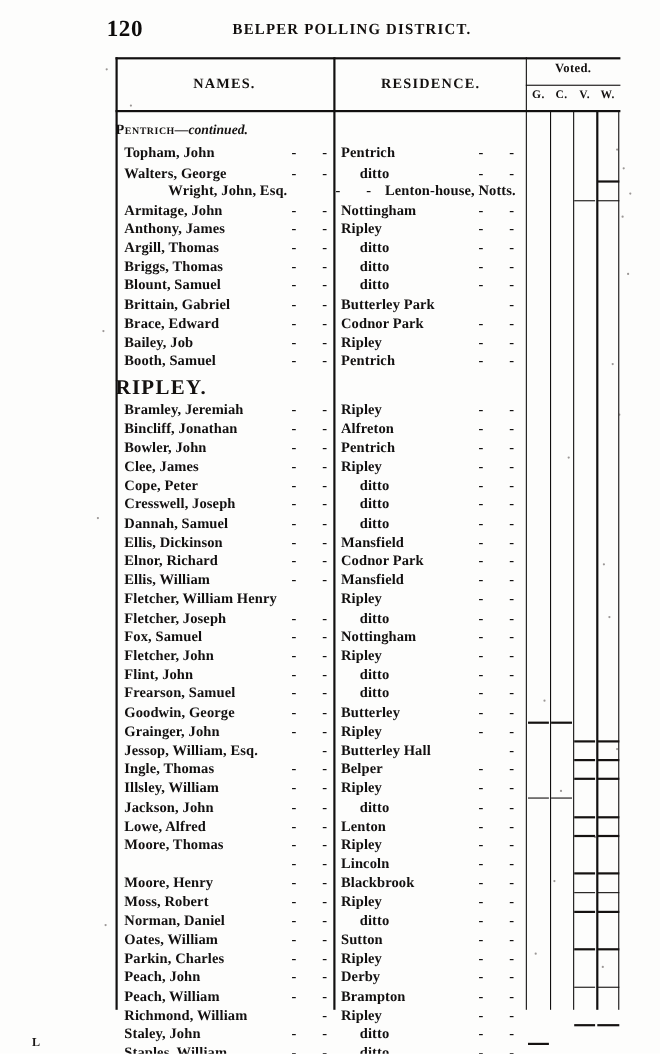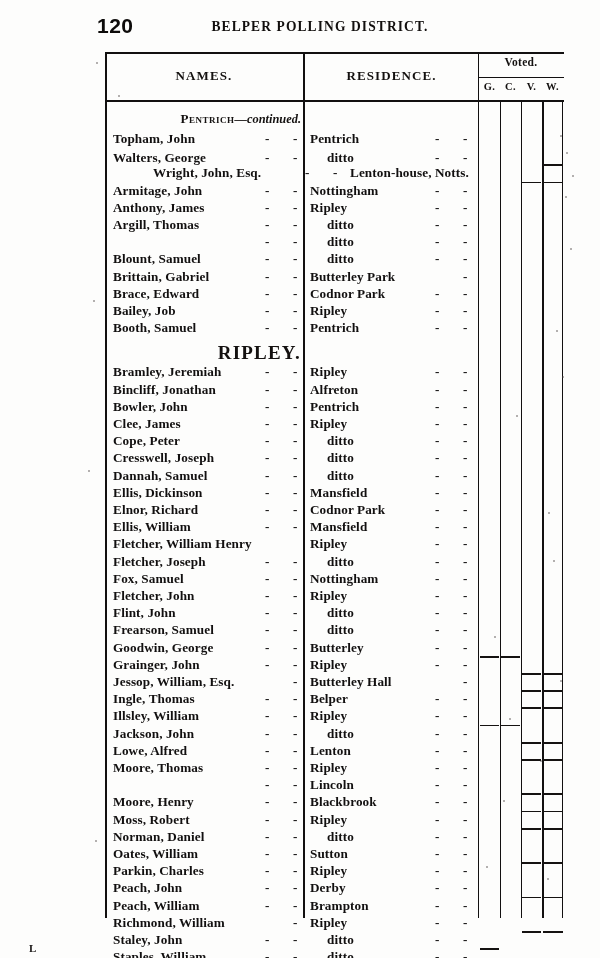--- a/index.html
+++ b/index.html
@@ -28,21 +28,21 @@
   #runhead {
     position: absolute;
     left: 0; right: 0;
     top: 14px;
     height: 26px;
   }
   #folio {
     position: absolute;
     left: 97px;
     top: 0;
-    font-family: Liberation Sans, sans-serif;
+    font-family: Liberation Serif, serif;
     font-weight: bold;
     font-size: 21px;
     letter-spacing: 0.5px;
     color: #0d0b0a;
   }
   #headtitle {
     position: absolute;
     left: 0; right: 0;
     top: 5px;
     text-align: center;
@@ -178,21 +178,21 @@
   }
   .drA { left: 330px; }
   .drB { left: 358px; }
 
   
   .section {
     position: absolute;
     left: 0;
     width: 196px;
     height: 17.2px;
-    text-align: right;
+    text-align: left;
   }
   .section .sectxt {
     font-weight: bold;
     font-size: 12.6px;
     letter-spacing: 0.2px;
     color: #141110;
   }
   .section.smallcaps .sectxt {
     font-size: 11px;
     letter-spacing: 0.6px;
@@ -314,20 +314,21 @@
         </div>
         <div class="row" style="top: 116px;">
           <div class="cell-name">Argill, Thomas</div>
           <span class="dash dn2">-</span>
           <span class="dash dn1">-</span>
           <div class="cell-res indent">ditto</div>
           <span class="cell-res-dashes drB">-</span>
           <span class="cell-res-dashes drA">-</span>
         </div>
         <div class="row" style="top: 133.2px;">
+          <div class="cell-name">Briggs, Thomas</div>
           <span class="dash dn2">-</span>
           <span class="dash dn1">-</span>
           <div class="cell-res indent">ditto</div>
           <span class="cell-res-dashes drB">-</span>
           <span class="cell-res-dashes drA">-</span>
         </div>
         <div class="row" style="top: 150.4px;">
           <div class="cell-name">Blount, Samuel</div>
           <span class="dash dn2">-</span>
           <span class="dash dn1">-</span>

